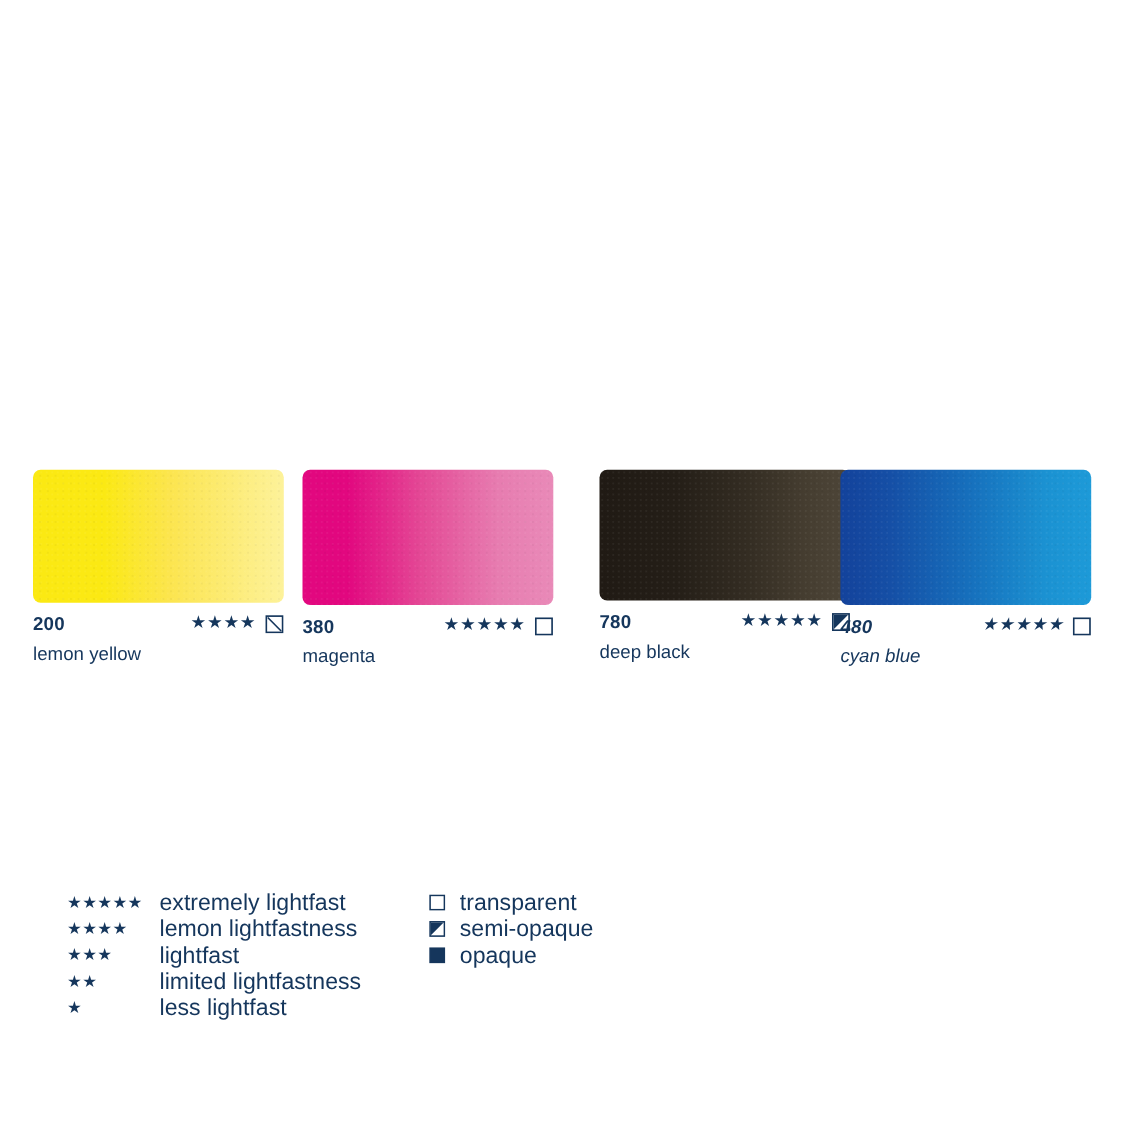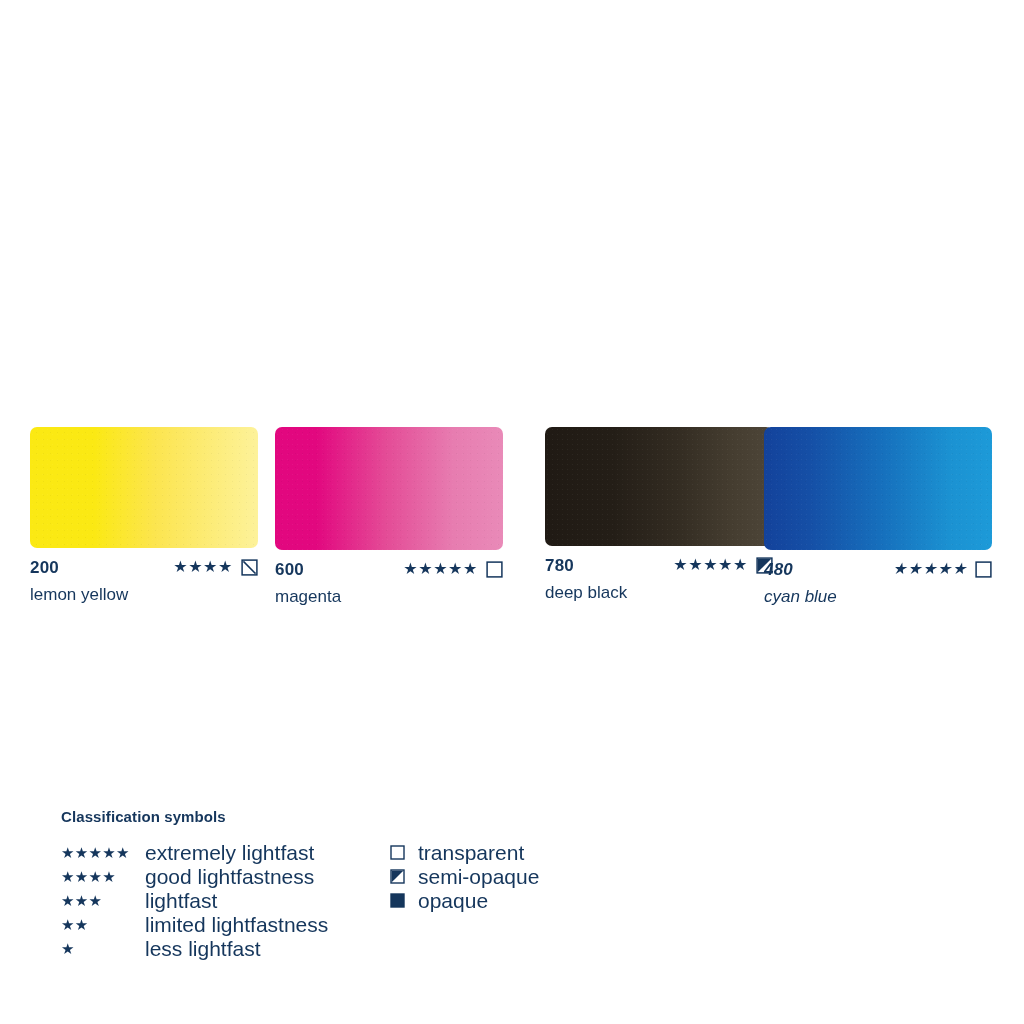--- a/index.html
+++ b/index.html
@@ -158,21 +158,21 @@
         </span>
       </div>
       <div class="swatch-name">lemon yellow</div>
     </div>
   </div>
 
   <div class="swatch-cell" style="left:275px;width:228px;">
     <div class="swatch-chip" style="width:228px;height:123px;background:linear-gradient(to right,#e2077f 0%,#e2077f 18%,#e44a96 48%,#e77cb0 78%,#e98ab8 100%);"></div>
     <div class="swatch-meta">
       <div class="meta-line1">
-        <span class="swatch-code">600</span>
+        <span class="swatch-code">380</span>
         <span class="meta-spacer"></span>
         <span class="swatch-stars">★★★★★</span>
         <span class="swatch-opacity">
           <svg class="op-icon" width="17" height="17" viewBox="0 0 17 17">
             <rect x="1.1" y="1.1" width="14.8" height="14.8" fill="#ffffff" stroke="#15365c" stroke-width="1.5"></rect>
           </svg>
         </span>
       </div>
       <div class="swatch-name">magenta</div>
     </div>
@@ -209,32 +209,31 @@
           </svg>
         </span>
       </div>
       <div class="swatch-name">cyan blue</div>
     </div>
   </div>
 
 </div>
 
 <div id="legend">
-  <div id="legend-title">Classification symbols</div>
 
   <div id="legend-columns">
 
     <div class="legend-col" id="legend-col-lightfast">
       <div class="legend-row">
         <span class="legend-symbol-stars">★★★★★</span>
         <span class="legend-label">extremely lightfast</span>
       </div>
       <div class="legend-row">
         <span class="legend-symbol-stars">★★★★</span>
-        <span class="legend-label">good lightfastness</span>
+        <span class="legend-label">lemon lightfastness</span>
       </div>
       <div class="legend-row">
         <span class="legend-symbol-stars">★★★</span>
         <span class="legend-label">lightfast</span>
       </div>
       <div class="legend-row">
         <span class="legend-symbol-stars">★★</span>
         <span class="legend-label">limited lightfastness</span>
       </div>
       <div class="legend-row">

